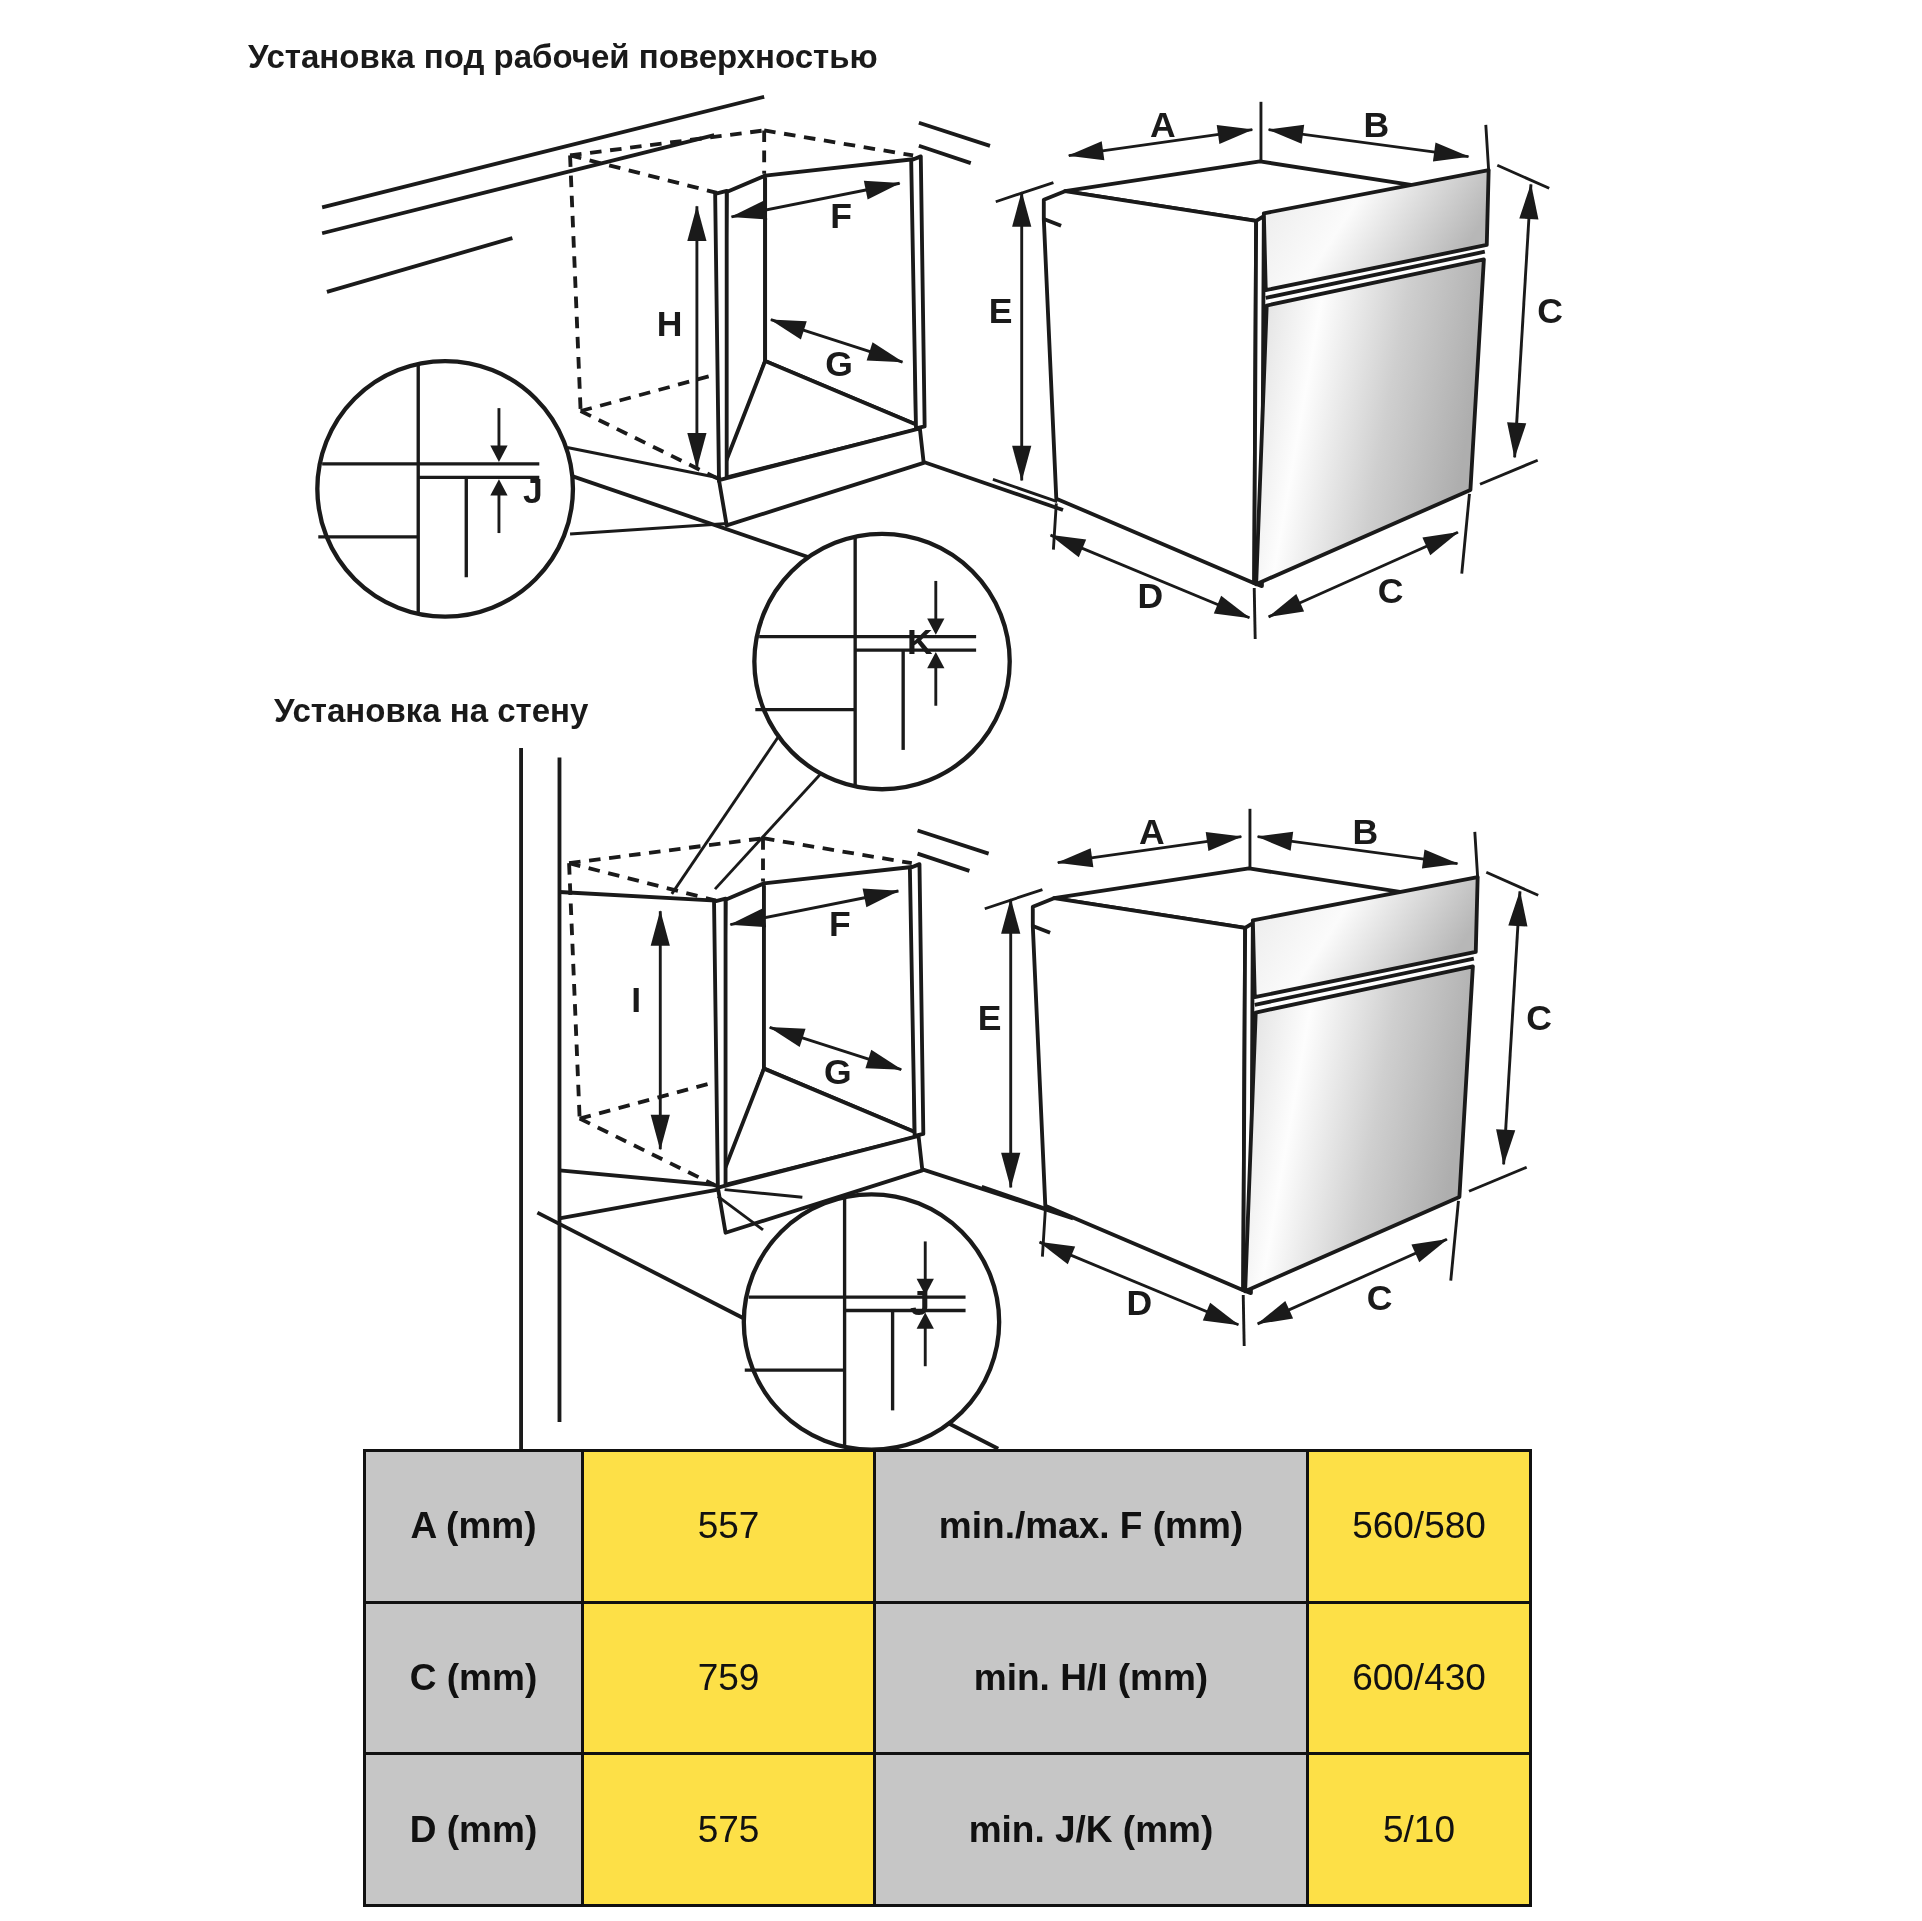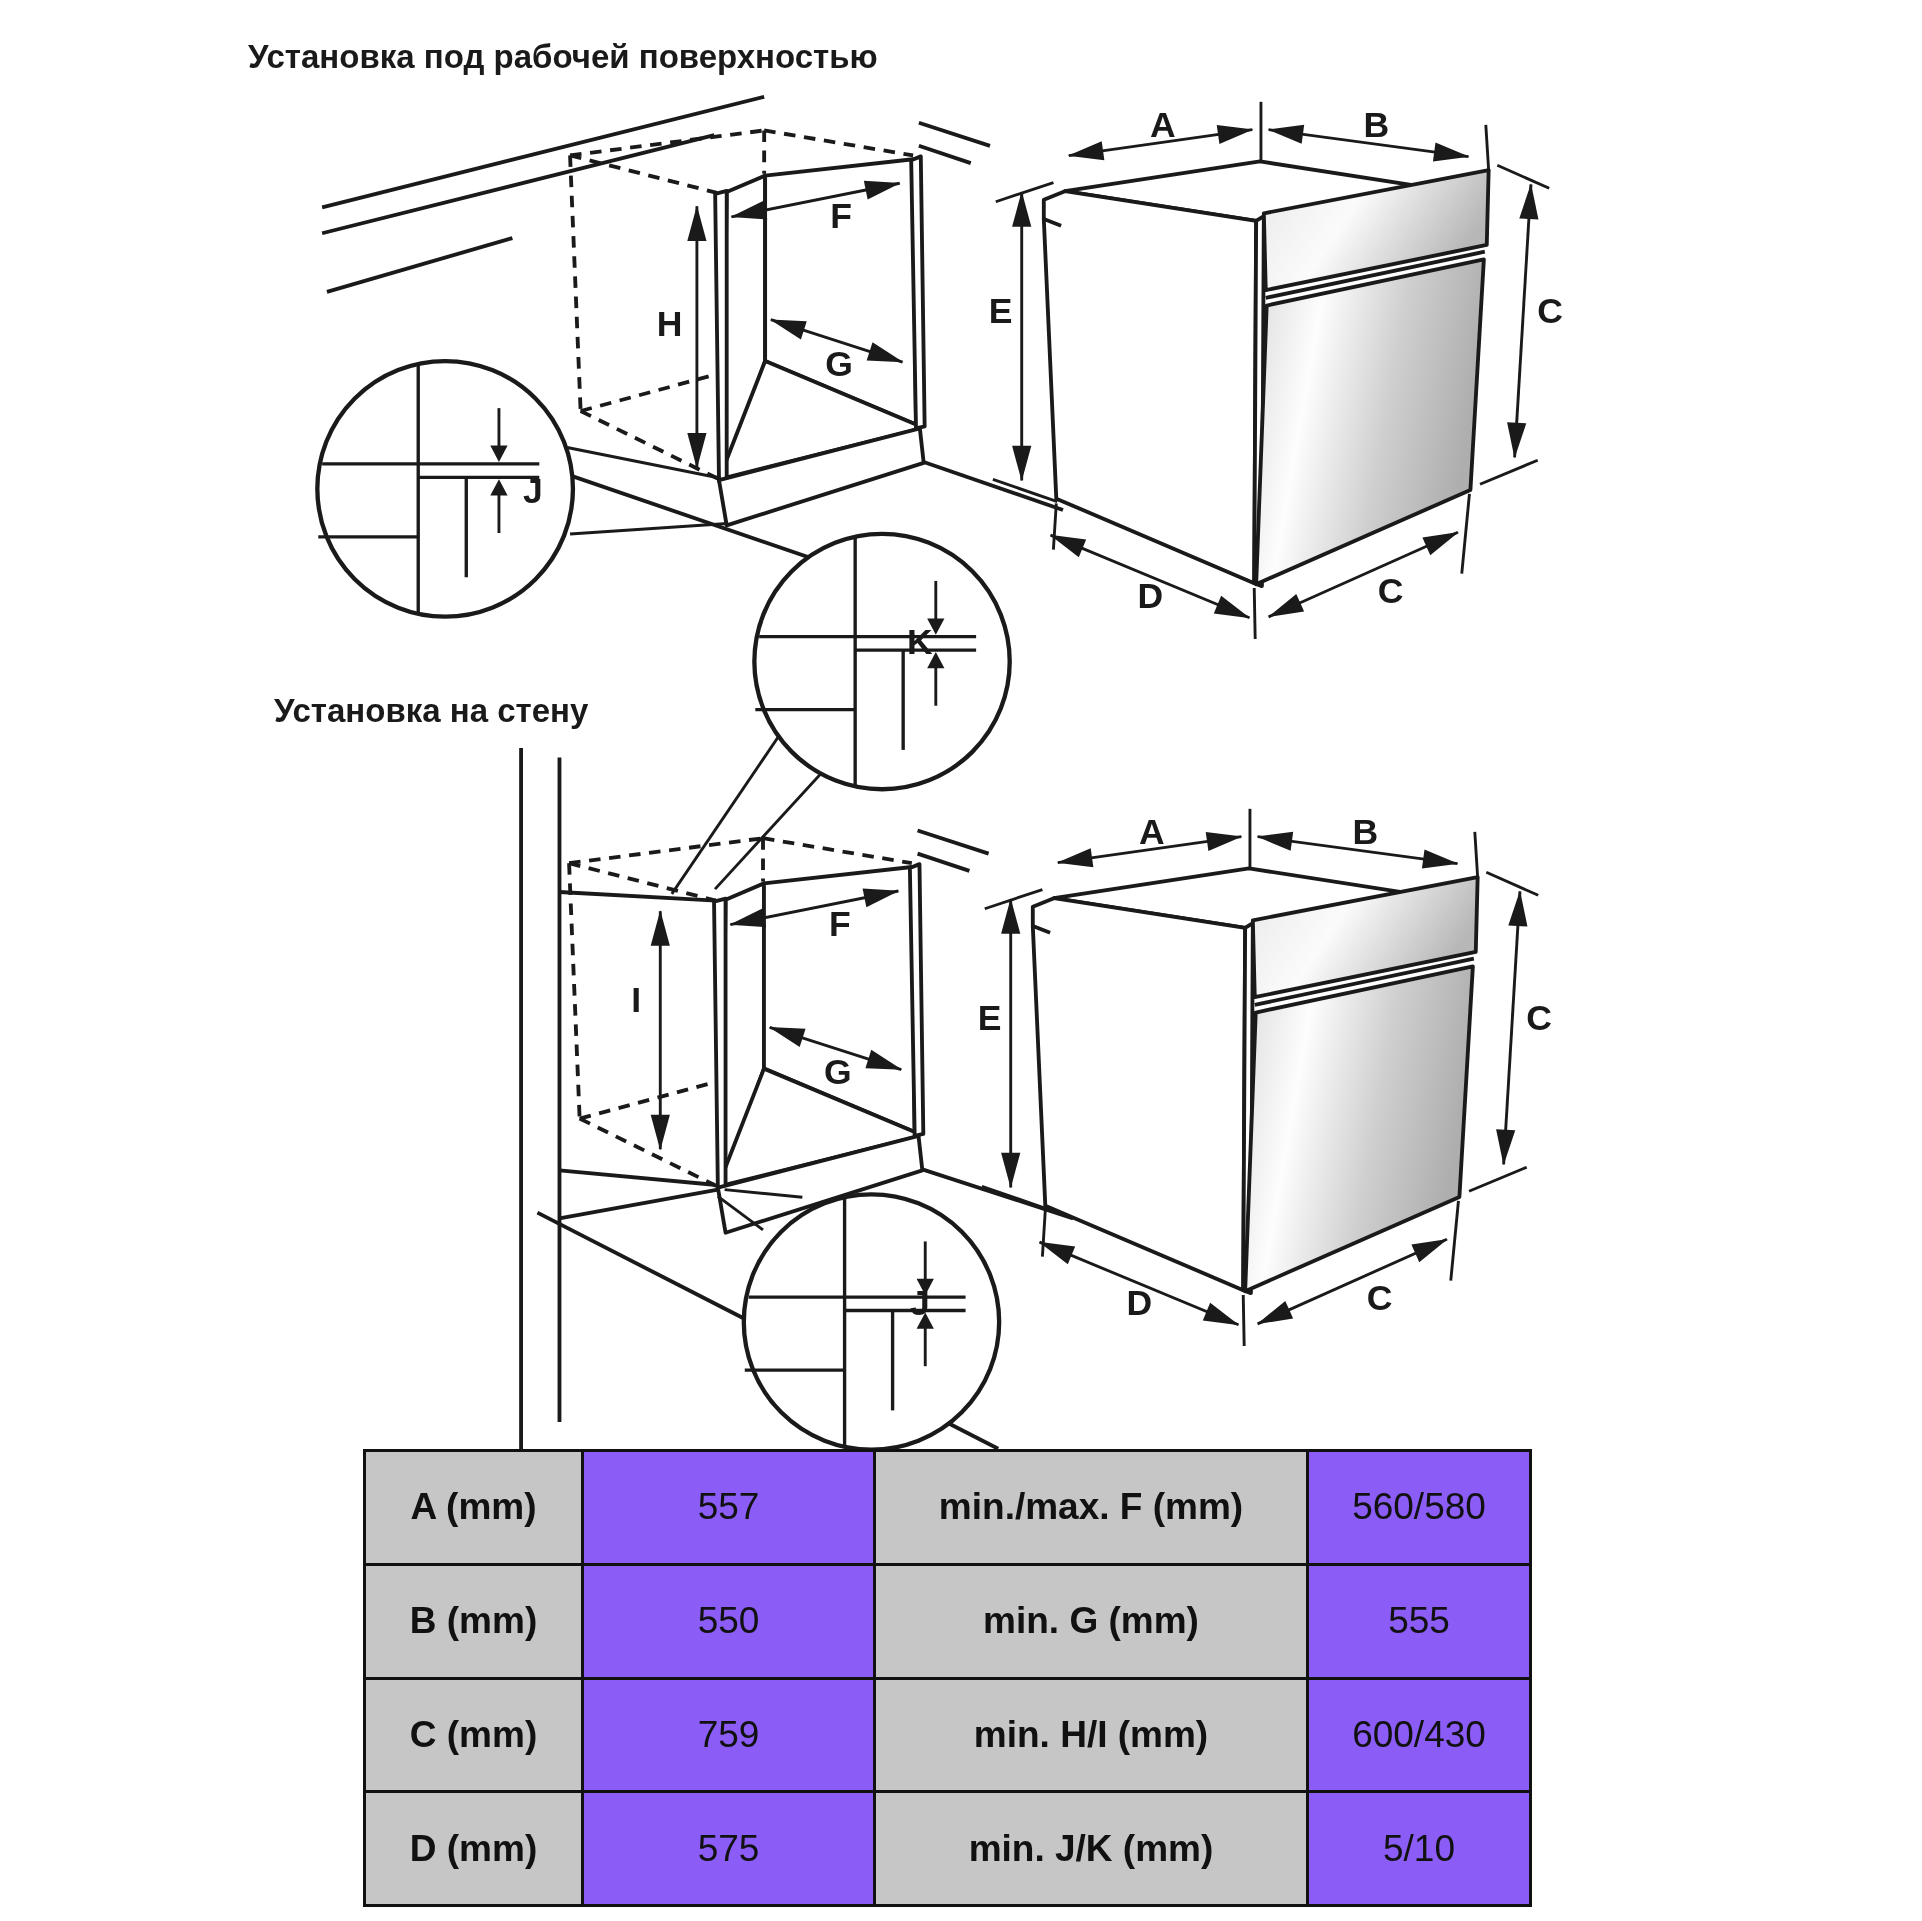--- a/index.html
+++ b/index.html
@@ -17,21 +17,21 @@
   .dimlab{font-size:37px;}
   table.dims{
     position:absolute;left:363px;top:1449px;width:1166px;height:458px;
     border-collapse:collapse;table-layout:fixed;
   }
   table.dims td{
     border:3.8px solid #111;text-align:center;vertical-align:middle;
     font-size:37px;color:#111;padding:16px;
   }
   td.param{background:#c6c6c6;font-weight:bold;}
-  td.val{background:#8b5cf6;font-weight:normal;}
+  td.val{background:#fde047;font-weight:normal;}
 </style>
 </head>
 <body>
 
 <svg width="0" height="0" style="position:absolute" aria-hidden="true">
   <defs>
     <marker id="ah" viewBox="0 0 40 24" markerWidth="40" markerHeight="24" refX="37" refY="12" orient="auto-start-reverse" markerUnits="userSpaceOnUse">
       <path d="M1,2 L38,12 L1,22 Z" fill="#1a1a1a"></path>
     </marker>
     <linearGradient id="gDoor" x1="0" y1="0" x2="1" y2="0.25">
@@ -219,26 +219,20 @@
       <col style="width:223px">
   </colgroup>
   <tbody>
     <tr>
       <td class="param">A (mm)</td>
       <td class="val">557</td>
       <td class="param">min./max. F (mm)</td>
       <td class="val">560/580</td>
     </tr>
     <tr>
-      <td class="param">B (mm)</td>
-      <td class="val">550</td>
-      <td class="param">min. G (mm)</td>
-      <td class="val">555</td>
-    </tr>
-    <tr>
       <td class="param">C (mm)</td>
       <td class="val">759</td>
       <td class="param">min. H/I (mm)</td>
       <td class="val">600/430</td>
     </tr>
     <tr>
       <td class="param">D (mm)</td>
       <td class="val">575</td>
       <td class="param">min. J/K (mm)</td>
       <td class="val">5/10</td>

